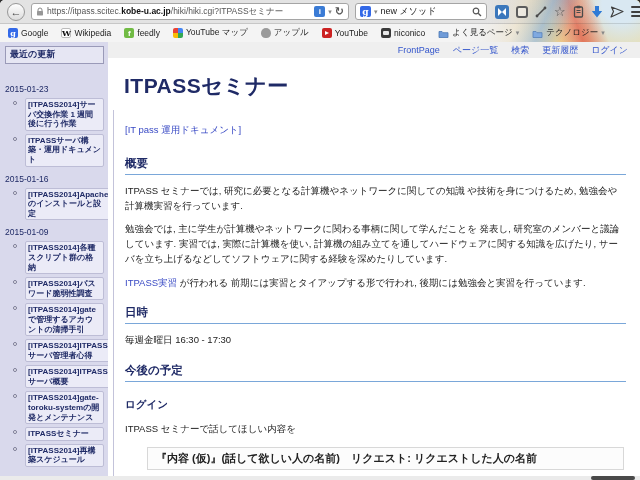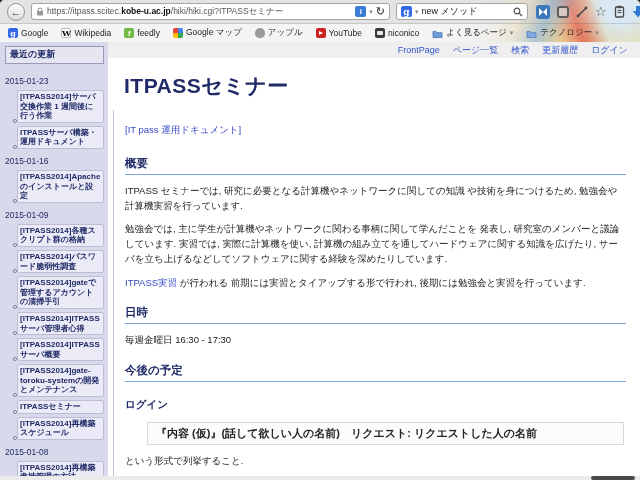--- a/index.html
+++ b/index.html
@@ -16,21 +16,21 @@
       linear-gradient(70deg,  rgba(0,0,0,0) 85%, rgba(224,88,66,.8) 89%, rgba(0,0,0,0) 93%),
       radial-gradient(circle at 97% 10%, #d9e8f2 0 3%, rgba(217,232,242,0) 12%),
       linear-gradient(100deg, #dfdfdf 74%, #ecc468 88%, #f3d77f 100%);
   }
   .nav-toolbar { height:24px; display:flex; align-items:center; padding:0 7px; gap:6px;
     background:linear-gradient(90deg, #e3e3e3 0 76%, rgba(227,227,227,0) 93%);
     border-bottom:1px solid rgba(0,0,0,.12); }
   .back-btn { width:18px; height:18px; border-radius:50%; flex:none;
     background:linear-gradient(#fefefe,#dcdcdc); border:1px solid #979797;
     color:#444; font-size:11px; line-height:16px; text-align:center; font-weight:bold; }
-  .url-bar { flex:none; width:359px; height:17px; background:#fff; border:1px solid #a5a5a5;
+  .url-bar { flex:none; width:318px; height:17px; background:#fff; border:1px solid #a5a5a5;
     border-radius:3px; display:flex; align-items:center; padding:0 4px; gap:3px;
     font-size:8.5px; color:#555; overflow:hidden; }
   .url-text { flex:1; white-space:nowrap; overflow:hidden; }
   .url-text b { color:#111; }
   .mini-sq { width:11px; height:11px; border-radius:2px; flex:none; display:flex;
     align-items:center; justify-content:center; color:#fff; font-weight:bold; }
   .page-action { background:#3a7bd5; font-size:8px; }
   .caret { color:#888; font-size:7px; flex:none; }
   .reload { color:#555; font-size:11px; flex:none; font-weight:bold; }
   .search-bar { flex:none; width:132px; height:17px; background:#fff; border:1px solid #a5a5a5;
@@ -58,23 +58,23 @@
   .fav-gmap { background:conic-gradient(#4285f4 0 25%, #34a853 0 50%, #fbbc05 0 75%, #ea4335 0); }
   .fav-apple { background:#9a9a9a; border-radius:50% 50% 45% 45%; }
   .fav-yt { background:#cc2222; }
   .fav-yt i { width:0; height:0; border-left:4px solid #fff; border-top:2.5px solid transparent; border-bottom:2.5px solid transparent; margin-left:1px; }
   .fav-nico { background:#3a3a3a; } .fav-nico i { width:6px; height:4px; background:#e8e8e8; border-radius:1px; }
 
   
   .page { flex:1; display:flex; overflow:hidden; background:#fff; position:relative; }
   .sidebar { flex:none; width:108px; background:#d9d9ec; padding:4px 4px 0 5px; overflow:hidden; }
   .sb-title { font-size:9px; font-weight:bold; color:#1f2a66; background:#e6e6f3;
-    border:1px solid #9a9ab8; padding:1px 4px 2px; margin-bottom:12px; }
+    border:1px solid #9a9ab8; padding:1px 4px 2px; margin-bottom:20px; }
   .sb-date { font-size:8.5px; color:#1f2a66; margin:7px 0 4px; }
-  .sb-row { display:flex; gap:0; margin:0 0 3px 8px; align-items:flex-end; }
+  .sb-row { display:flex; gap:8px; margin:0 0 3px 8px; align-items:flex-start; }
   .sb-bullet { flex:none; width:4px; height:4px; border:1px solid #7a7a94; border-radius:50%;
     background:#f4f4fa; margin-top:3px; }
   .sb-link { flex:1; font-size:8px; line-height:1.2; font-weight:bold; color:#1f2a66;
     background:#ebebf7; border:1px solid #bdbdd6; border-radius:2px; padding:1px 2px; }
 
   .right-col { flex:1; display:flex; flex-direction:column; overflow:hidden; }
   .site-nav { flex:none; height:16px; background:#efefef; display:flex; justify-content:flex-end;
     align-items:center; gap:13px; padding:0 12px; font-size:9px; }
   .site-nav a { color:#3355cc; text-decoration:none; }
 
@@ -176,21 +176,21 @@
       <span class="bm-item">
           <span class="fav fav-wiki">W</span>
           <span>Wikipedia</span>
         </span>
       <span class="bm-item">
           <span class="fav fav-feedly">f</span>
           <span>feedly</span>
         </span>
       <span class="bm-item">
           <span class="fav fav-gmap"></span>
-          <span>Google マップ</span>
+          <span>YouTube マップ</span>
         </span>
       <span class="bm-item">
           <span class="fav fav-apple"></span>
           <span>アップル</span>
         </span>
       <span class="bm-item">
           <span class="fav fav-yt">
             <i></i>
           </span>
           <span>YouTube</span>
@@ -299,20 +299,21 @@
           <h2 class="sec">概要</h2>
           <p>ITPASS セミナーでは, 研究に必要となる計算機やネットワークに関しての知識 や技術を身につけるため, 勉強会や計算機実習を行っています.</p>
           <p>勉強会では, 主に学生が計算機やネットワークに関わる事柄に関して学んだことを 発表し, 研究室のメンバーと議論しています. 実習では, 実際に計算機を使い, 計算機の組み立てを通してハードウェアに関する知識を広げたり, サーバを立ち上げるなどしてソフトウェアに関する経験を深めたりしています.</p>
           <p><a href="#" class="inline-link">ITPASS実習</a><span> が行われる 前期には実習とタイアップする形で行われ, 後期には勉強会と実習を行っています.</span></p>
 
           <h2 class="sec">日時</h2>
           <p>毎週金曜日 16:30 - 17:30</p>
 
           <h2 class="sec">今後の予定</h2>
           <h3 class="subsec">ログイン</h3>
+          <p>ITPASS セミナーで話してほしい内容を</p>
           <div class="fmt-box">『内容 (仮)』(話して欲しい人の名前)　リクエスト: リクエストした人の名前</div>
           <p>という形式で列挙すること.</p>
           
         </div>
       </div>
     </div>
 
     <div class="hscroll-track"></div>
     <div class="hscroll-thumb"></div>
   </div>

